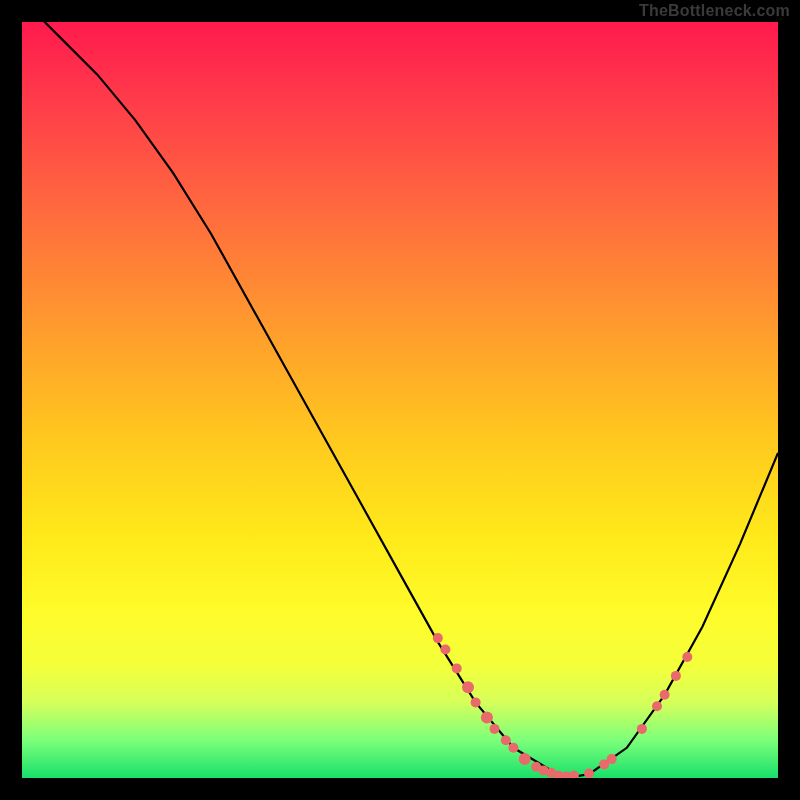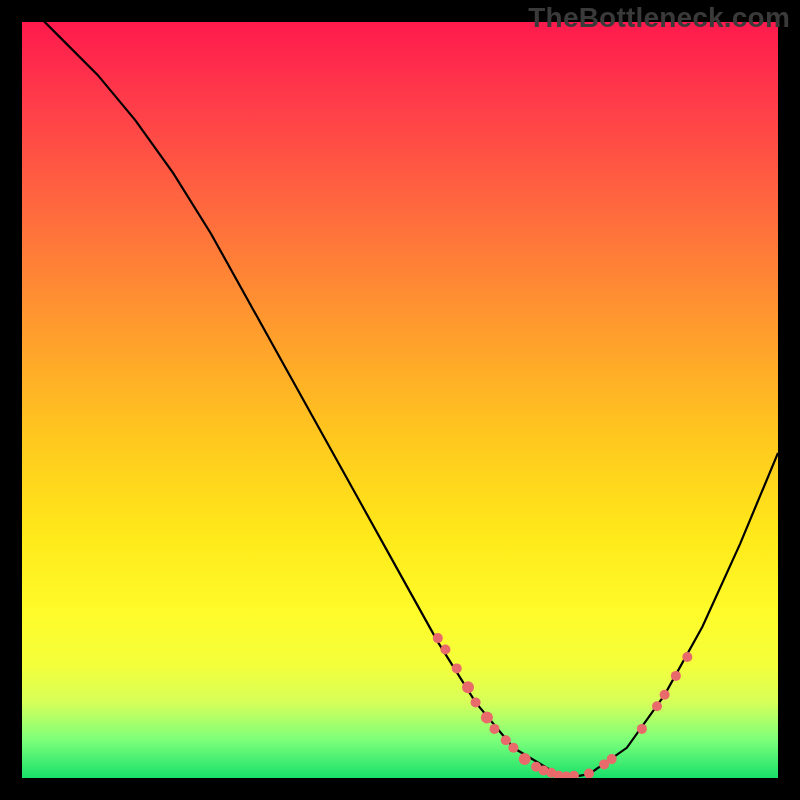--- a/index.html
+++ b/index.html
@@ -28,21 +28,21 @@
       #f4ff3a 85%,
       #d6ff5a 90%,
       #7cff7a 95%,
       #18e06a 100%);
   }
   .watermark {
     position: absolute;
     top: 2px;
     right: 10px;
     color: #3a3a3a;
-    font-size: 28px;
+    font-size: 16px;
     font-weight: 600;
     letter-spacing: 0.2px;
     z-index: 30;
   }
   svg.curve {
     position: absolute;
     left: 22px;
     top: 22px;
     width: 756px;
     height: 756px;

